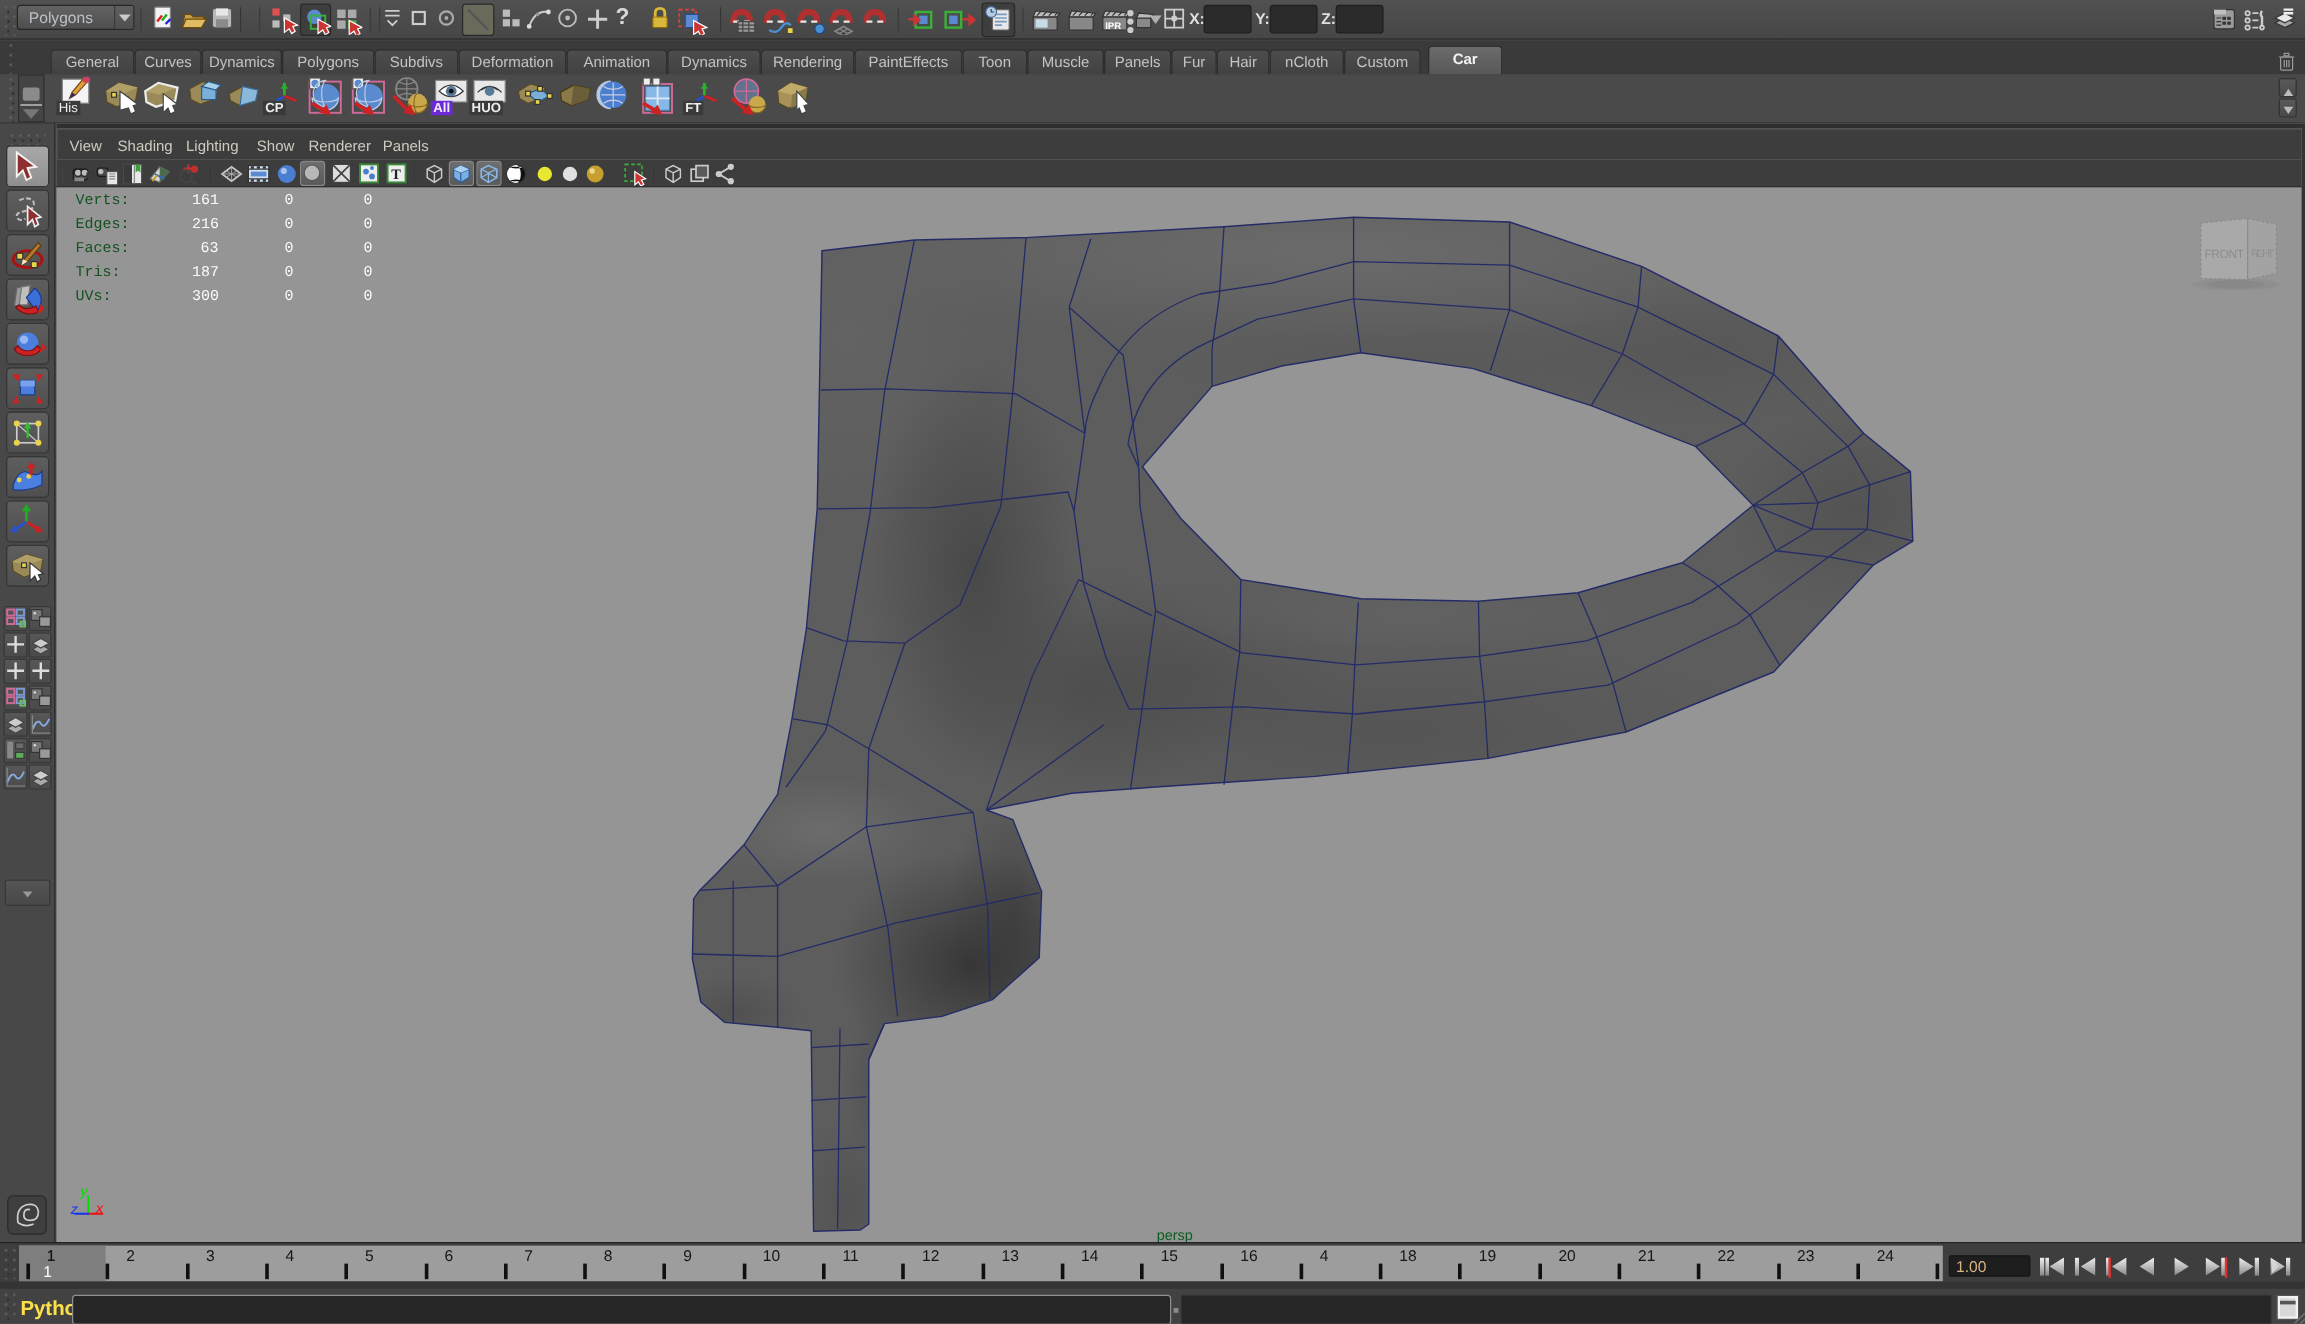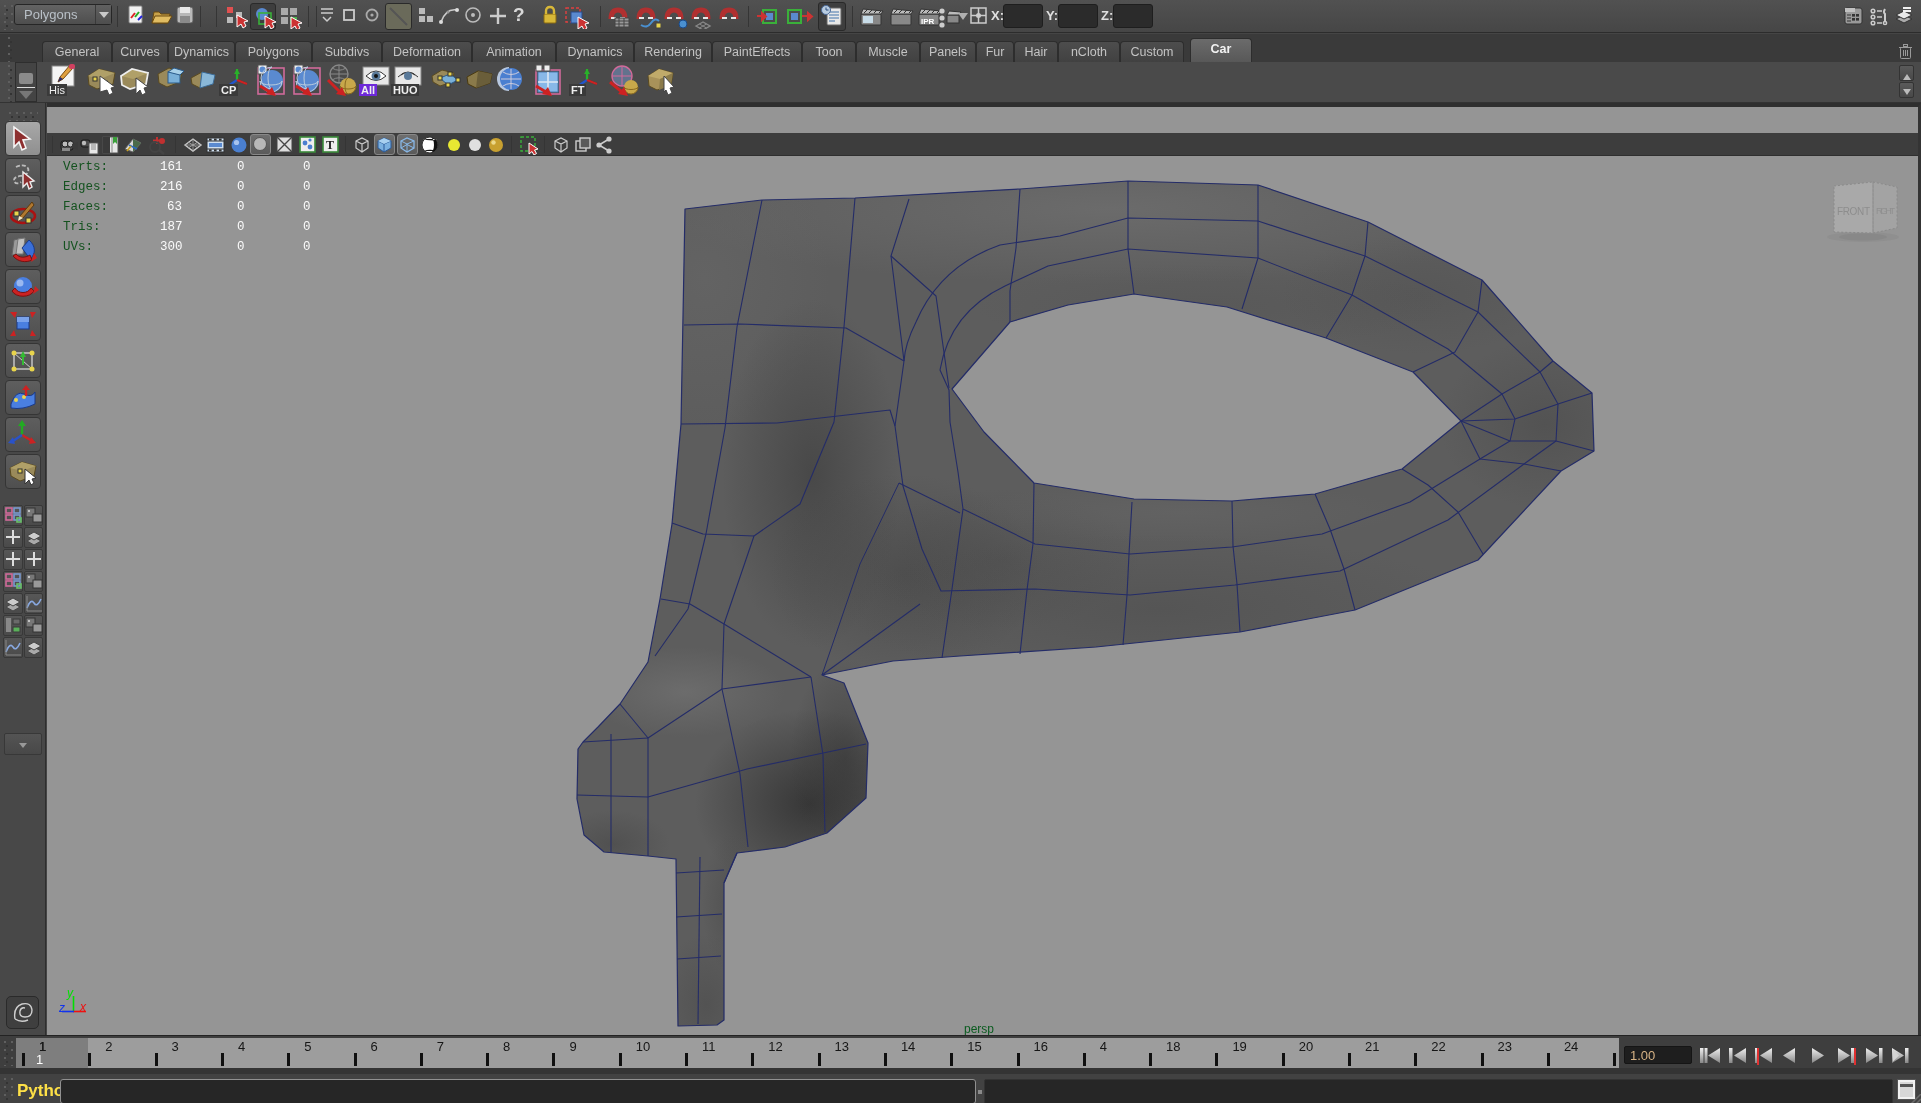--- a/index.html
+++ b/index.html
@@ -552,20 +552,28 @@
       <div class="abs" style="left:6px;top:893px;width:33px;height:33px;background:#3f3f3f;border:1px solid #2a2a2a;border-radius:5px"><svg width="31" height="31">
           <g fill="none" stroke="#cfcfcf" stroke-width="1.4">
             <path d="M8,22 Q6,10 15,7 Q24,5 25,13 Q25,20 18,20 Q12,20 13,14 Q14,10 18,11"></path>
             <path d="M8,22 Q14,26 21,23"></path>
           </g>
         </svg></div>
     </div>
 </div>
 
 <div id="panel" class="abs">
+  <div id="pmenu" class="abs">
+    <span style="left:10px">View</span>
+      <span style="left:50px">Shading</span>
+    <span style="left:107px">Lighting</span>
+      <span style="left:166px">Show</span>
+    <span style="left:209px">Renderer</span>
+      <span style="left:271px">Panels</span>
+  </div>
   <div id="picons" class="abs">
       <div class="sep" style="left:5px;top:3px;height:17px"></div>
       <svg class="abs" style="left:12px;top:2px" width="22" height="20">
         <rect x="2" y="6" width="12" height="9" rx="2" fill="#4a4a4a" stroke="#1a1a1a"></rect>
         <circle cx="6" cy="9" r="3" fill="#bbb" stroke="#222"></circle>
         <circle cx="11.5" cy="9" r="3" fill="#bbb" stroke="#222"></circle>
         <path d="M13,9 L19,7 V15 L13,13 Z" fill="#3a3a3a"></path>
         <rect x="3" y="13" width="8" height="3" fill="#888"></rect>
       </svg>
       <svg class="abs" style="left:33px;top:2px" width="22" height="20">

